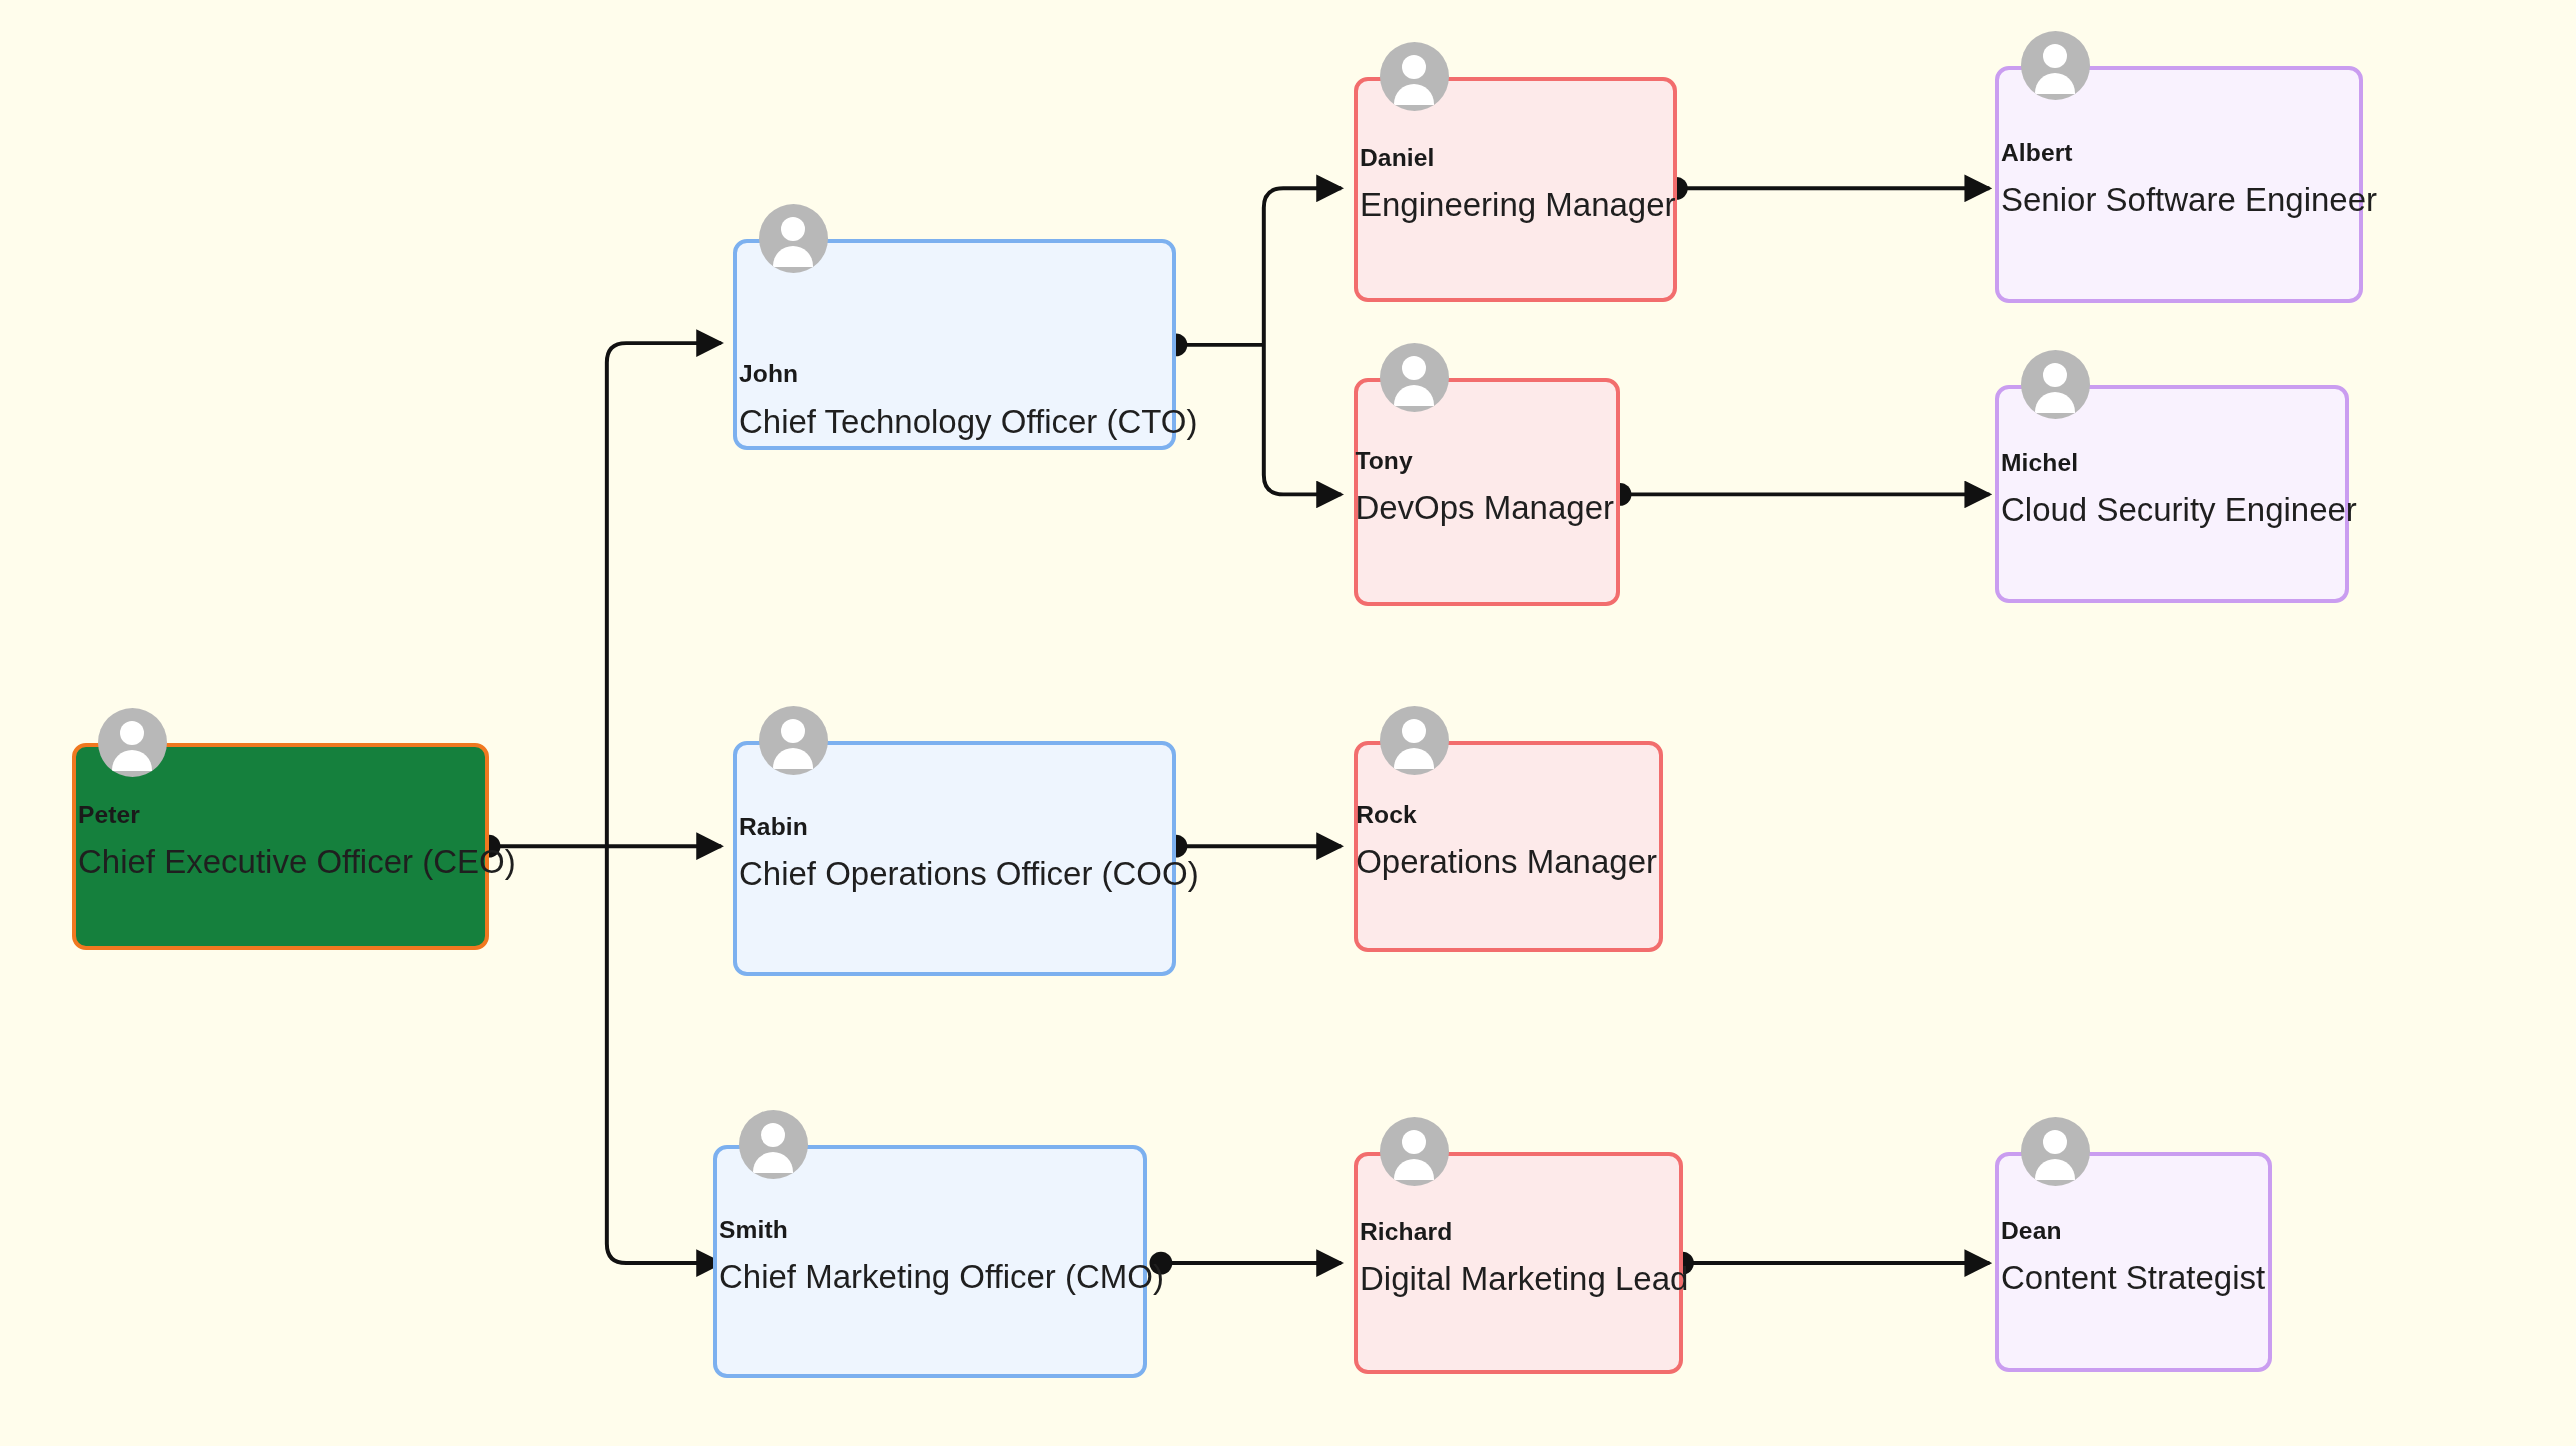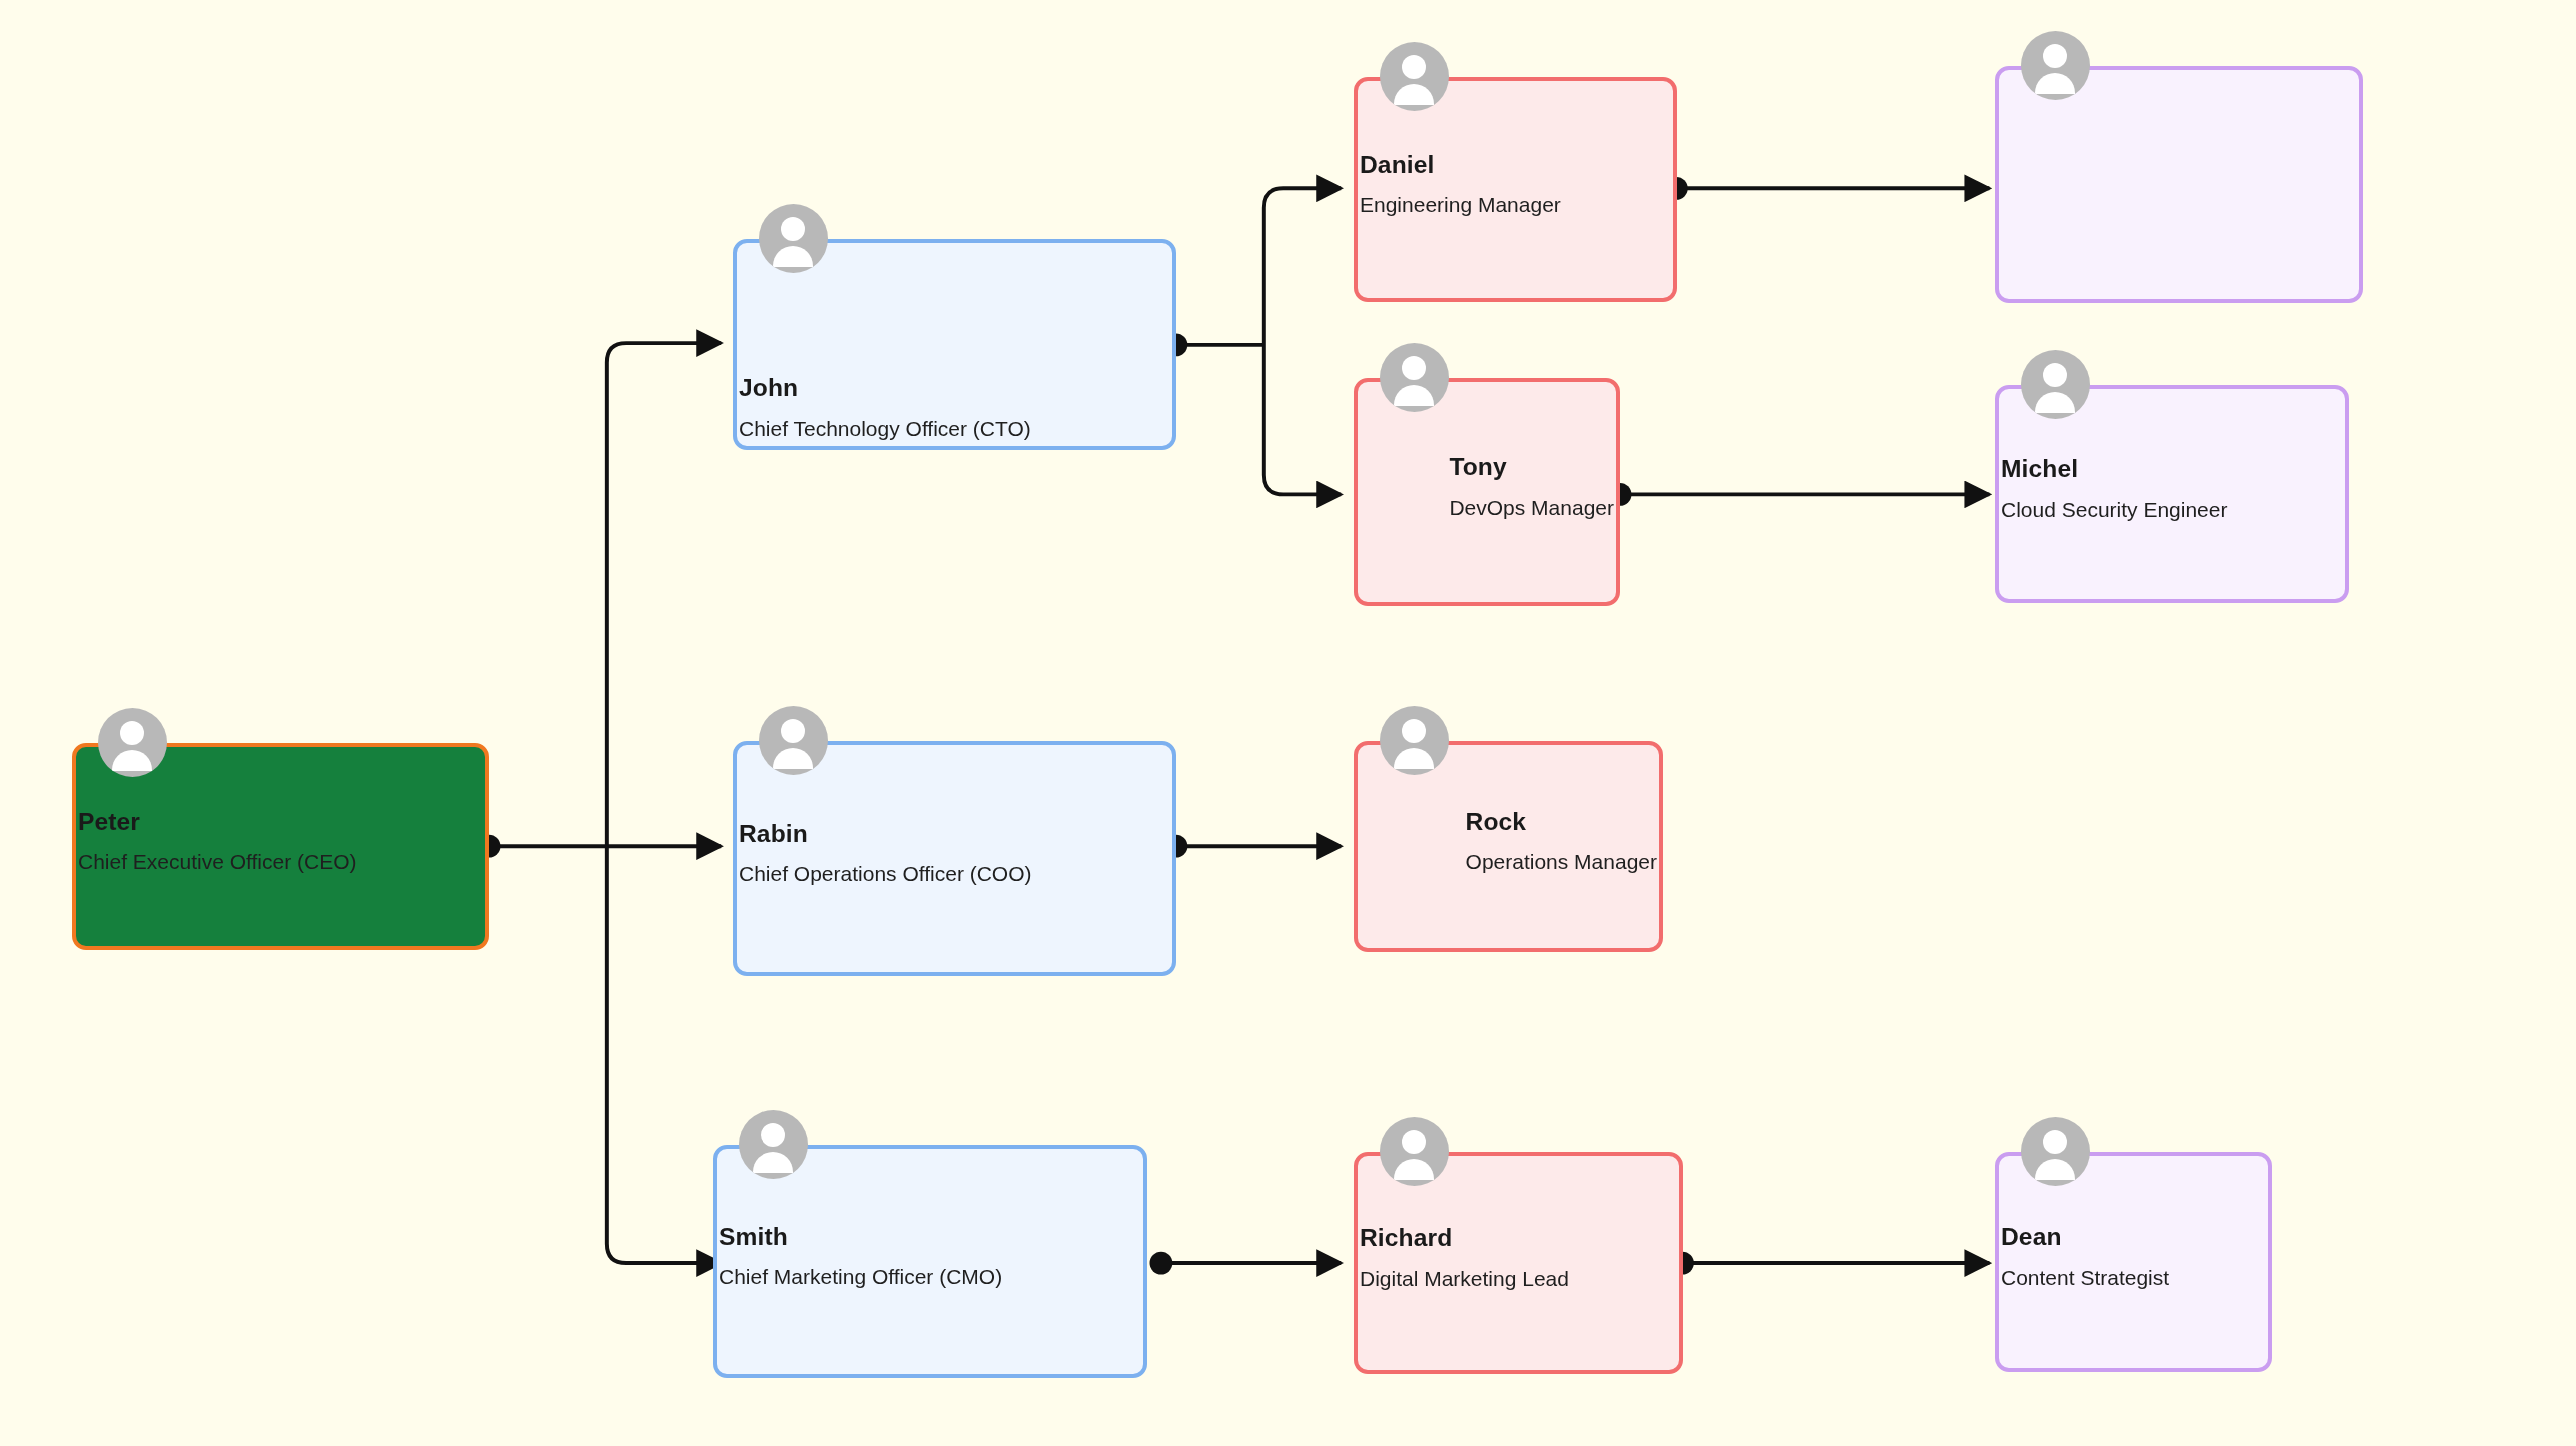--- a/index.html
+++ b/index.html
@@ -48,21 +48,21 @@
 
   .node .name {
     font-size: 24.6px;
     font-weight: bold;
     color: #1a1a1a;
     line-height: 1.15;
     letter-spacing: 0.1px;
   }
 
   .node .title {
-    font-size: 21px;
+    font-size: 33px;
     font-weight: normal;
     color: #1f1f1f;
     line-height: 1.15;
     margin-top: 14px;
     white-space: nowrap;
   }
 
   .node .textwrap {
     position: relative;
     top: -5.3px;
@@ -241,20 +241,24 @@
       <div class="name">Richard</div>
       <div class="title">Digital Marketing Lead</div>
     </div>
   </div>
 
   <div class="node lvl-ic" style="left:1995px; top:66px; width:368px; height:237px;">
     <div class="avatar">
       <div class="head"></div>
       <div class="body"></div>
     </div>
+    <div class="textwrap">
+      <div class="name">Albert</div>
+      <div class="title">Senior Software Engineer</div>
+    </div>
   </div>
 
   <div class="node lvl-ic" style="left:1995px; top:385px; width:354px; height:218px;">
     <div class="avatar">
       <div class="head"></div>
       <div class="body"></div>
     </div>
     <div class="textwrap">
       <div class="name">Michel</div>
       <div class="title">Cloud Security Engineer</div>

